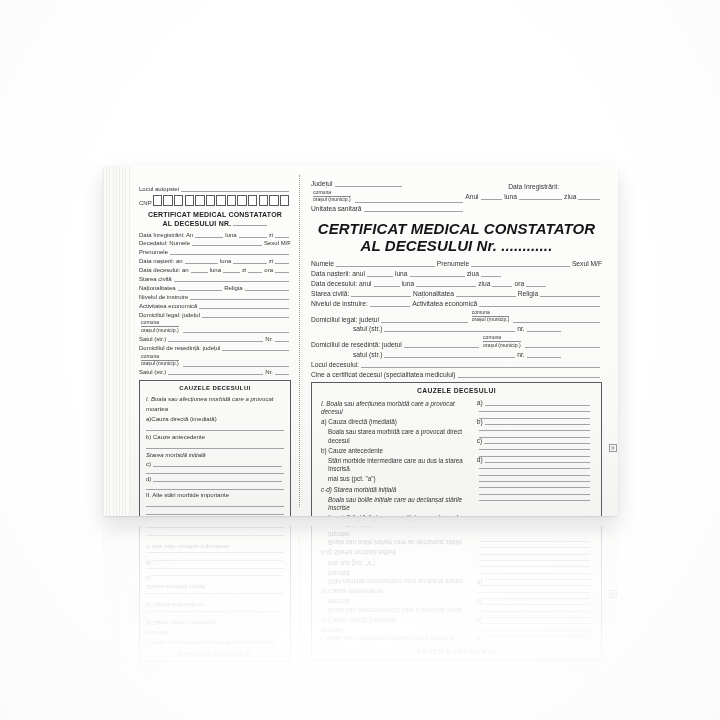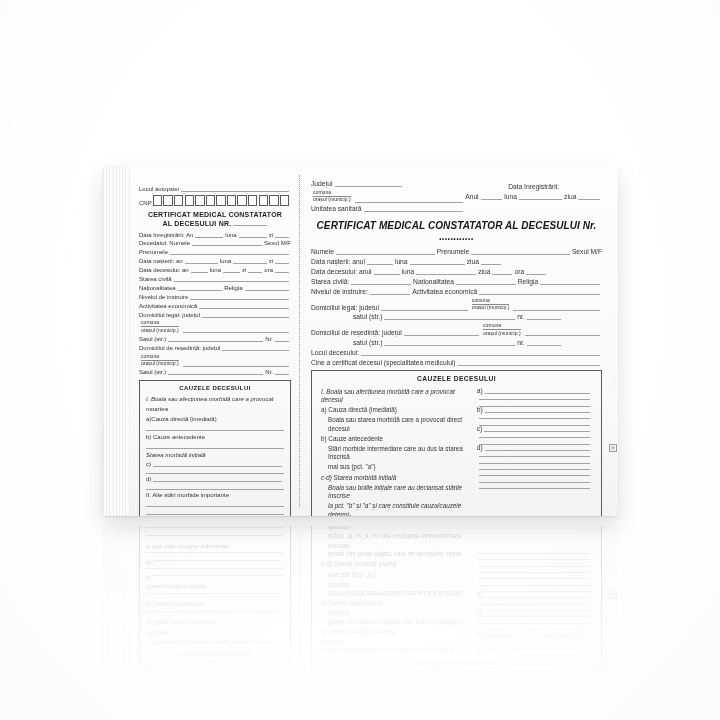--- a/index.html
+++ b/index.html
@@ -32,21 +32,21 @@
   .cbox .h{text-align:center;font-weight:bold;letter-spacing:.4px;margin:1px 0 2px;color:#222;}
   .cl{margin-top:2.4px;line-height:1.3;}
   .ul{border-bottom:.8px solid #a3a3a3;height:6.5px;}
   .divider{border-left:1px dotted #9a9a9a;margin:9px 2px 9px 3px;}
   
   .main{flex:1;padding:14px 16px 6px 9px;font-size:6.7px;display:flex;flex-direction:column;position:relative;}
   .topflex{display:flex;}
   .topL{width:53%;display:flex;flex-direction:column;}
   .topR{flex:1;padding-top:3px;}
   .topR .c{text-align:center;margin-bottom:2px;}
-  .bigtitle{text-align:center;font-weight:bold;font-style:italic;font-size:10px;margin:8px 0 3px;letter-spacing:.1px;color:#151515;}
+  .bigtitle{text-align:center;font-weight:bold;font-style:italic;font-size:15px;margin:8px 0 3px;letter-spacing:.1px;color:#151515;}
   .cbox2{border:.9px solid #5a5a5a;margin-top:4px;padding:3px 9px 6px;display:flex;flex-wrap:wrap;}
   .cbox2 .h{width:100%;text-align:center;font-weight:bold;letter-spacing:.4px;margin:1px 0 4px;color:#222;}
   .cbL{width:56%;font-size:6.3px;}
   .cbL .cl{margin-top:1.9px;line-height:1.32;}
   .ind{padding-left:7px;}
   .cbR{width:44%;display:flex;flex-direction:column;padding-left:4px;box-sizing:border-box;padding-top:2px;}
   .lr{display:flex;align-items:flex-end;height:6.35px;}
   .edge{position:absolute;right:2px;top:120px;writing-mode:vertical-rl;font-size:3.5px;color:#b4b4b4;letter-spacing:.8px;}
   .pubmark{position:absolute;right:1px;bottom:64px;width:6px;height:6px;border:.8px solid #9a9a9a;font-size:4px;line-height:5px;text-align:center;color:#9a9a9a;}
 </style>

